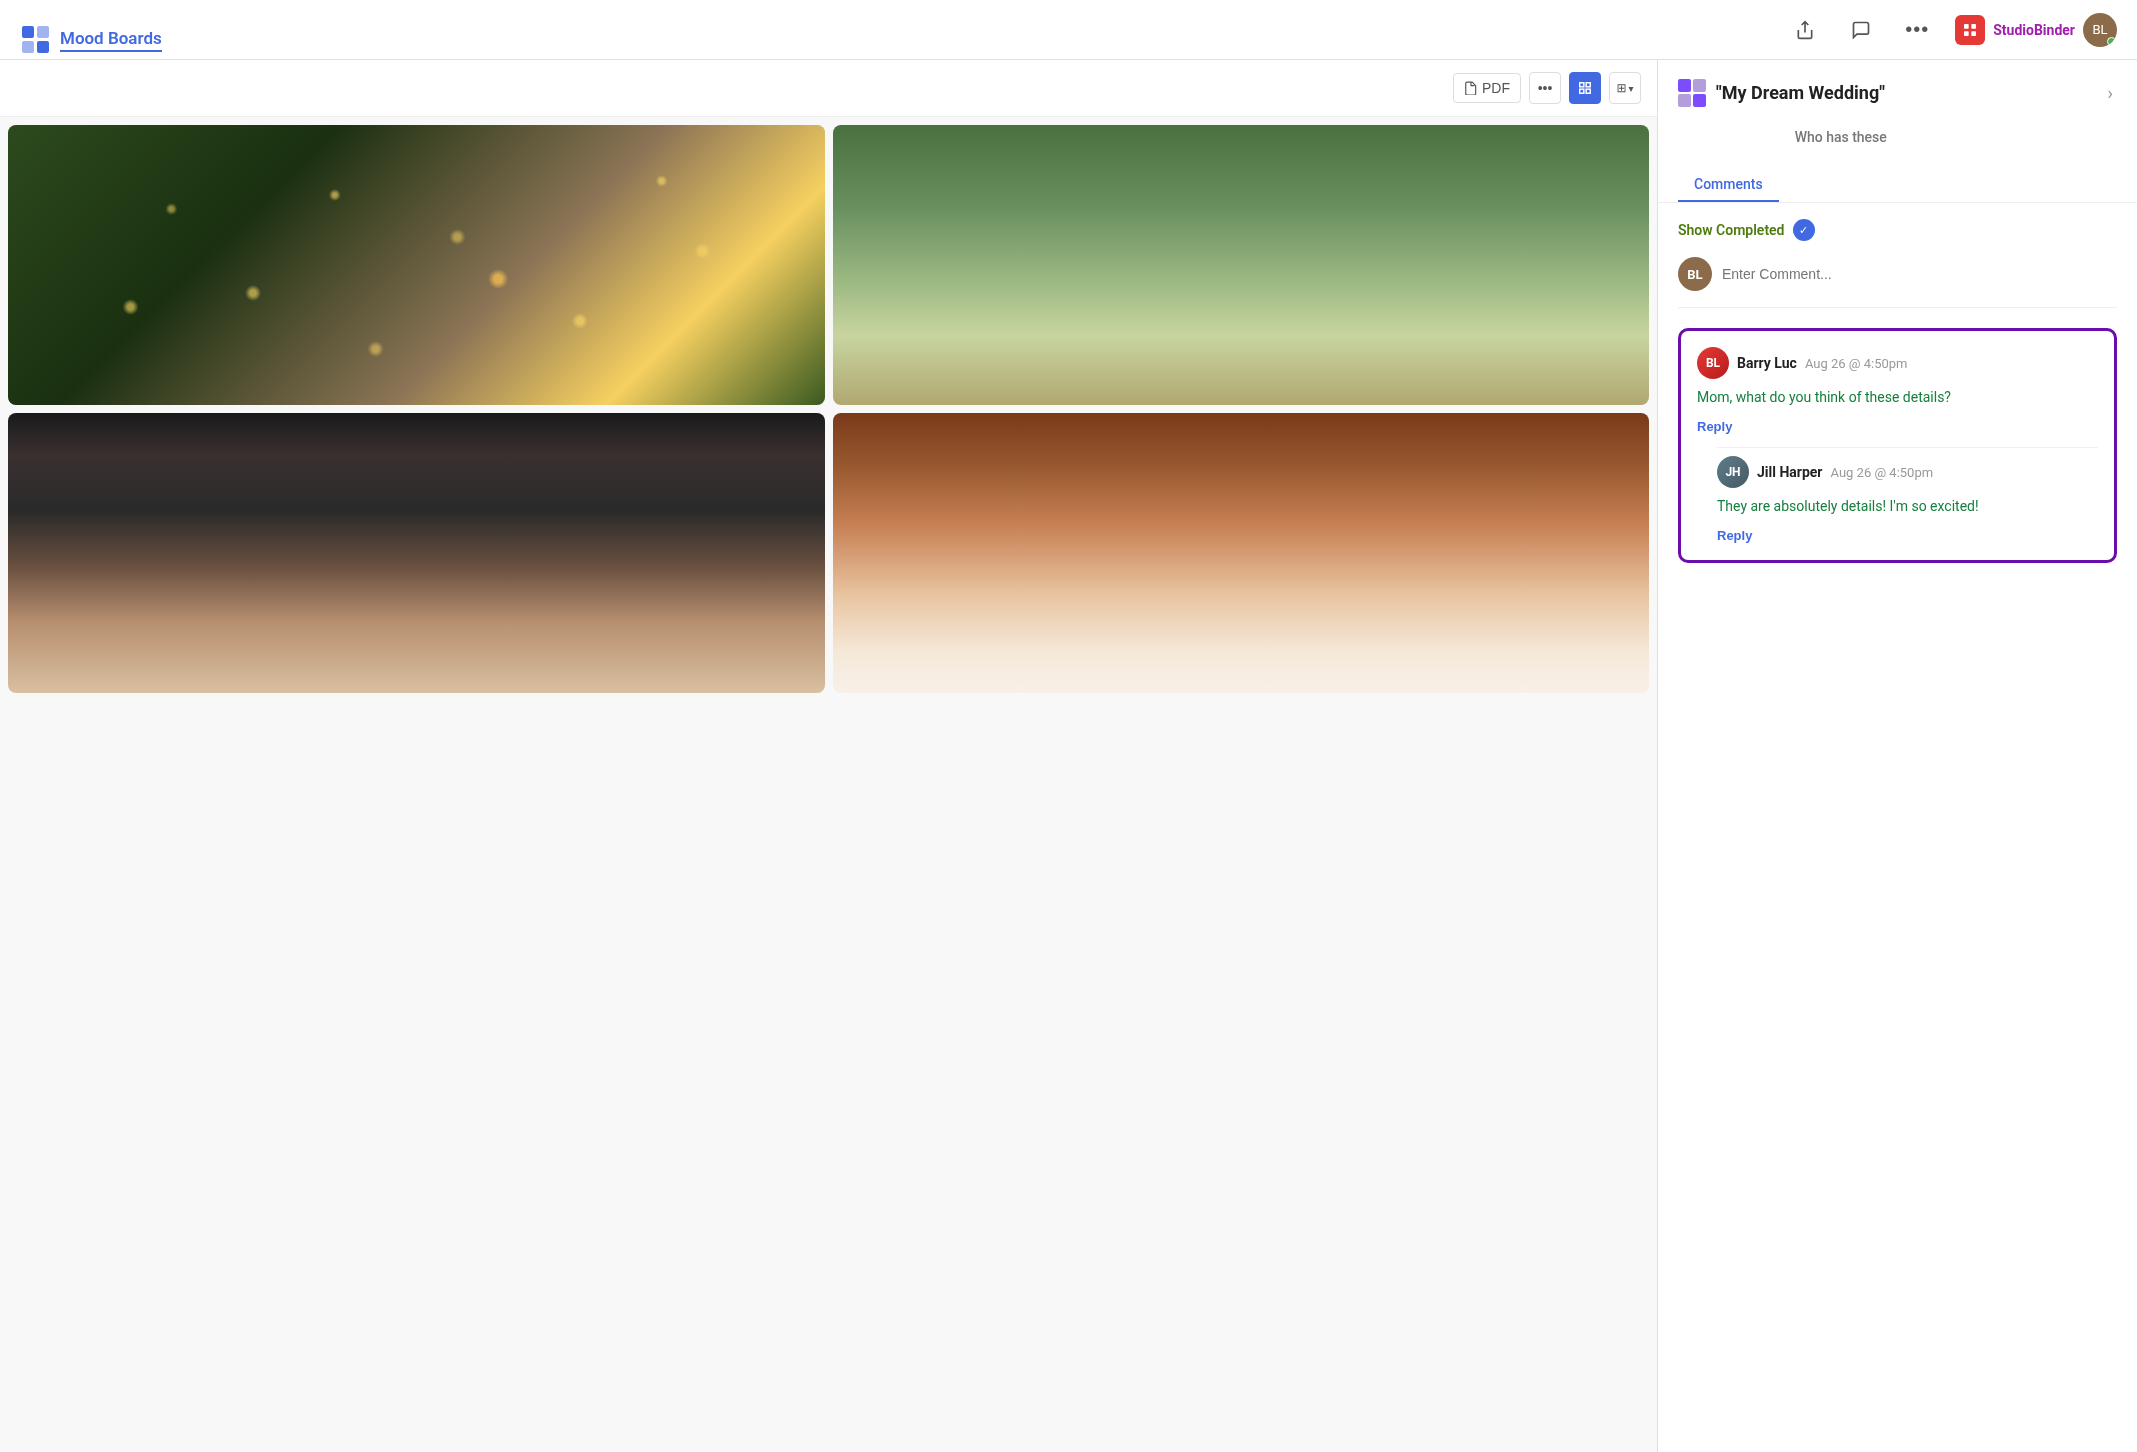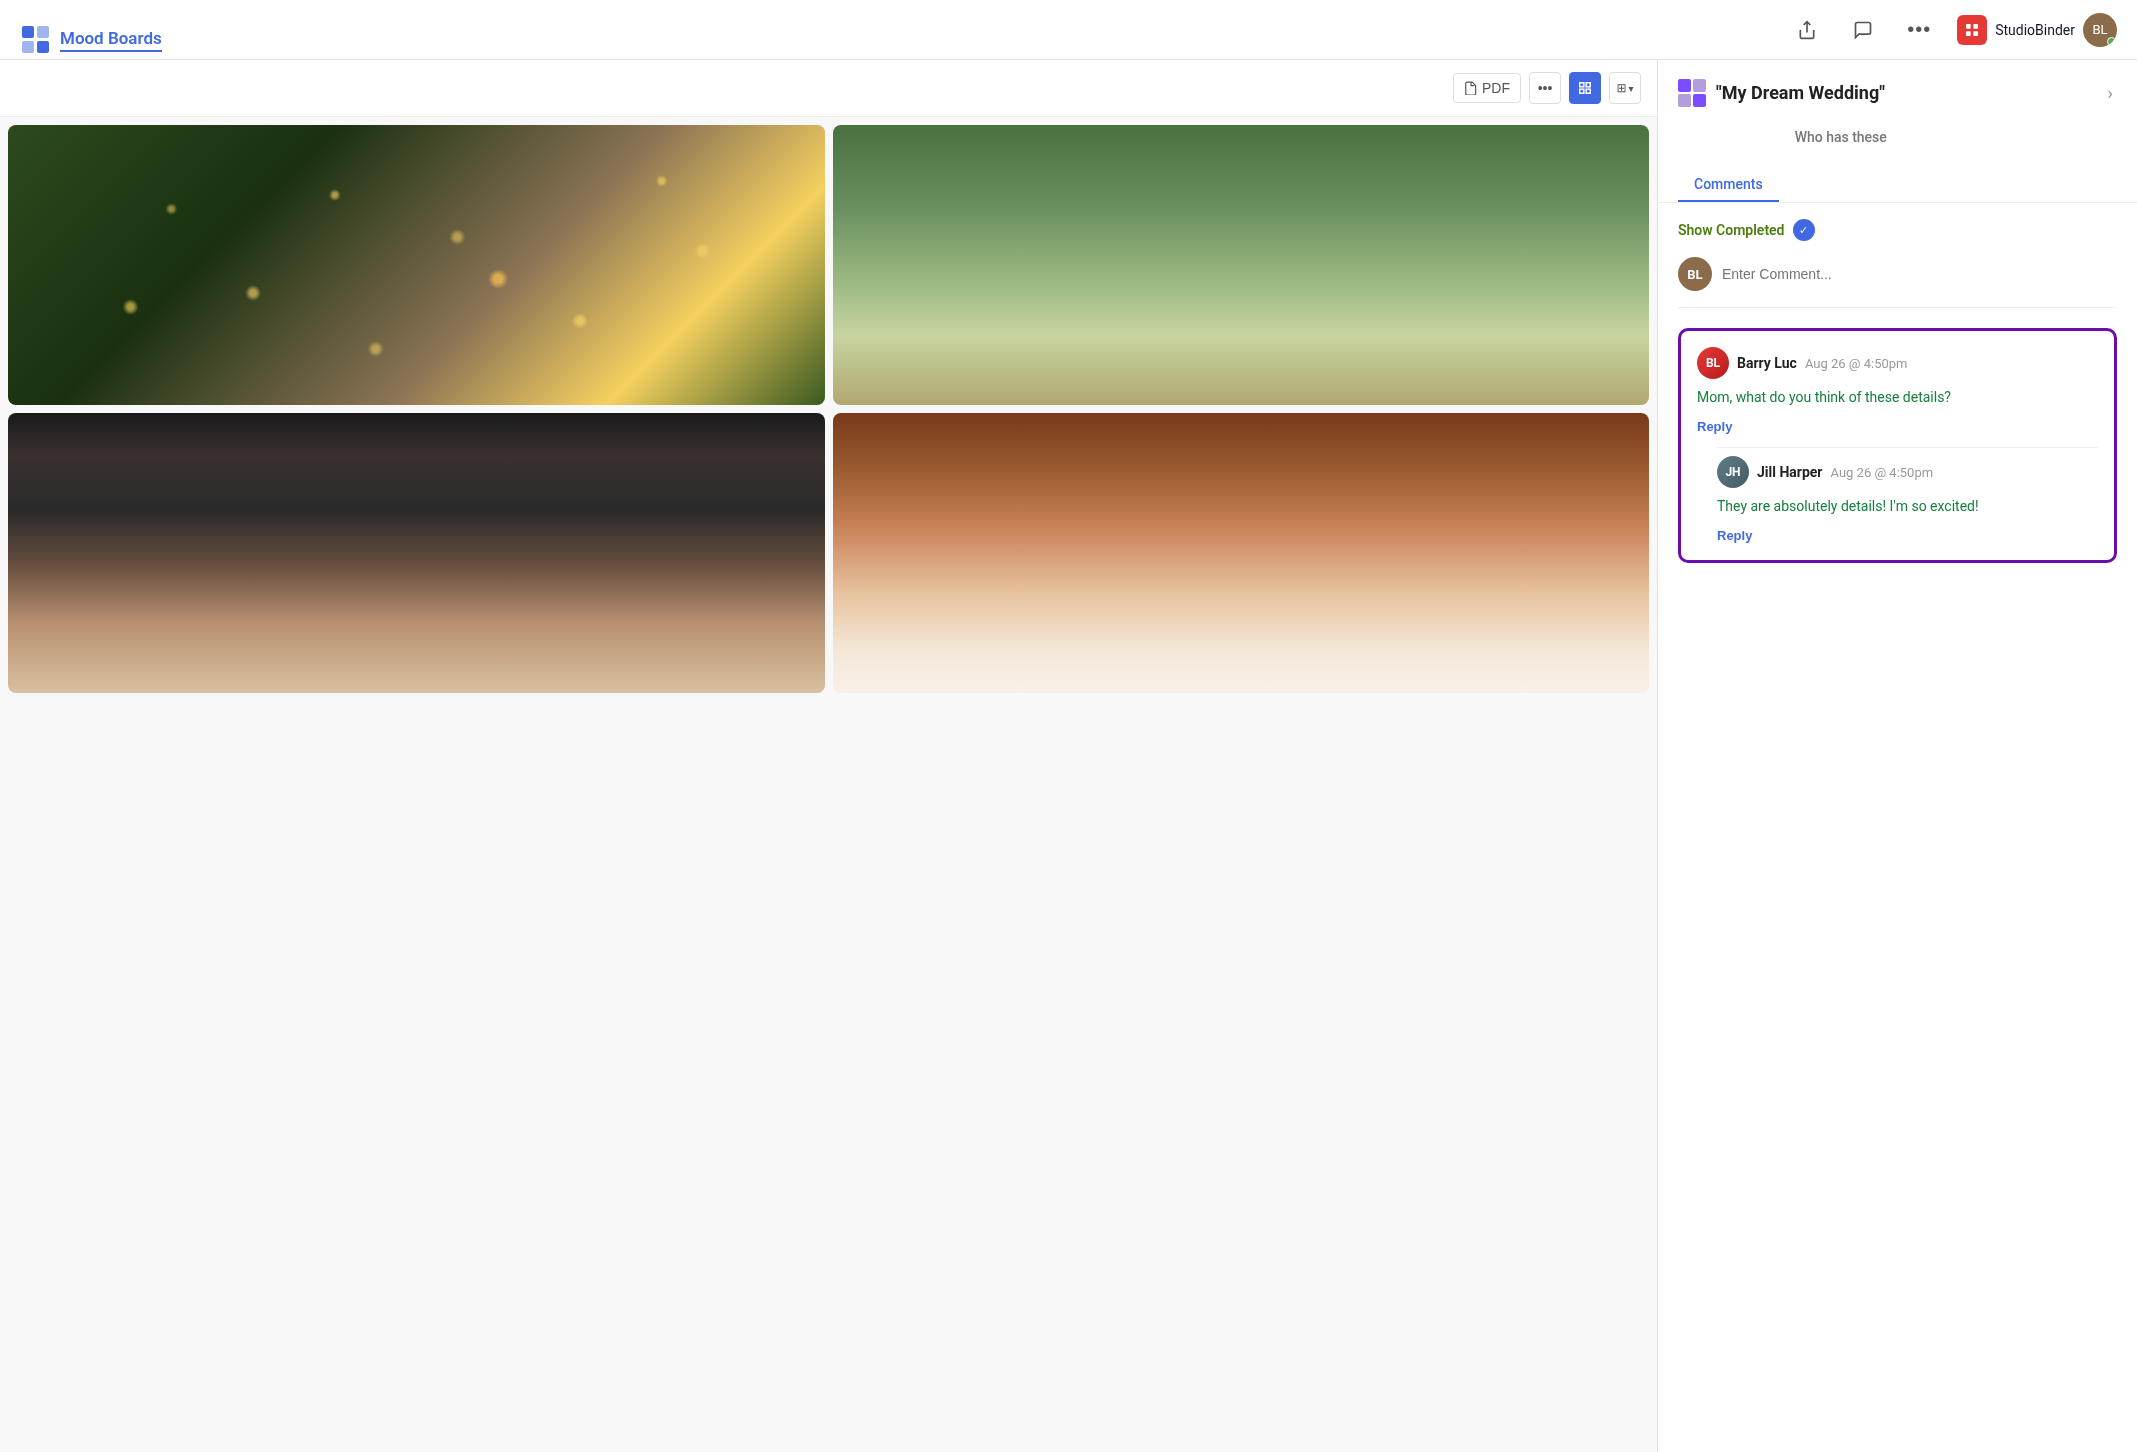--- a/index.html
+++ b/index.html
@@ -80,22 +80,22 @@
       border-radius: 6px;
       display: flex;
       align-items: center;
       justify-content: center;
       color: white;
       font-size: 12px;
       font-weight: bold;
     }
     .user-name {
       font-size: 14px;
-      font-weight: 400;
-      color: #0f172a;
+      font-weight: 700;
+      color: #a21caf;
     }
     .user-avatar {
       width: 34px;
       height: 34px;
       border-radius: 50%;
       background: #8B6B4A;
       display: flex;
       align-items: center;
       justify-content: center;
       color: white;

